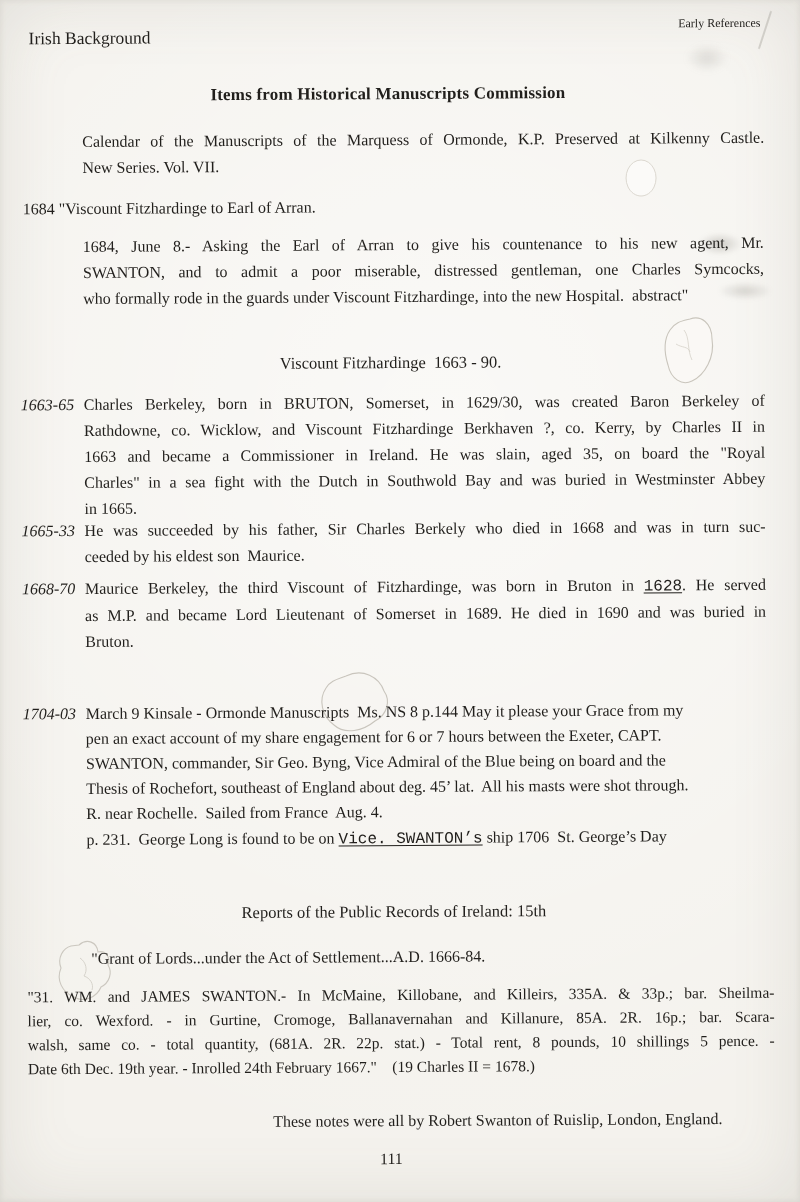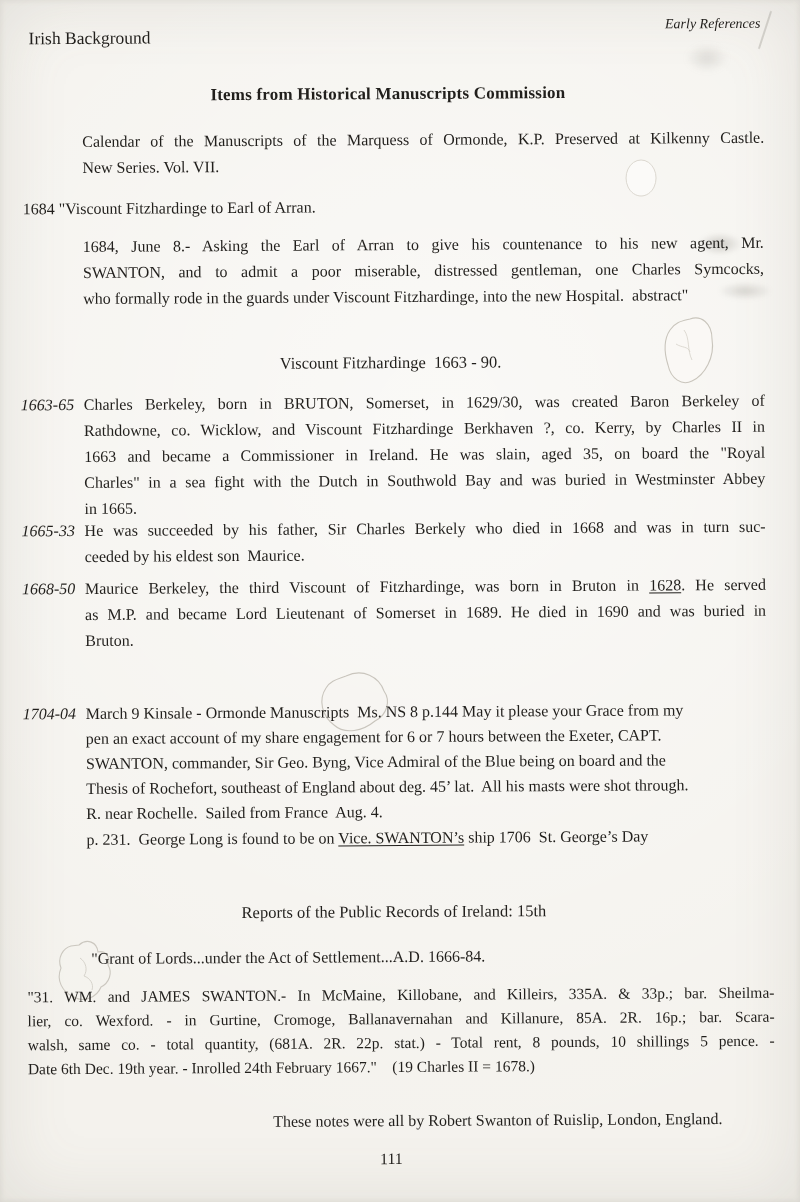--- a/index.html
+++ b/index.html
@@ -11,21 +11,21 @@
     box-shadow: inset 0 0 70px rgba(110,104,92,0.14), inset 0 0 6px rgba(110,104,92,0.12);
     font-family:"Liberation Serif","DejaVu Serif",serif;
     color:#211f1c;
   }
   .content {
     position:absolute; inset:0; z-index:1;
     transform:rotate(-0.35deg); transform-origin:50% 50%;
   }
   .content > * { position:absolute; }
   .hdr-left  { left:32px;  top:26px; font-size:17.5px; }
-  .hdr-right { right:36px; top:18px; font-style:italic; font-size:14px;margin-left:32px; }
+  .hdr-right { right:36px; top:18px; font-size:12px;margin-left:32px; }
   .title {
     left:0; right:0; top:84px; margin:0; text-align:center;
     font-size:17px; font-weight:700; letter-spacing:.2px;
     transform:translateX(-9px);
   }
   .heading {
     left:0; right:0; margin:0; text-align:center;
     font-size:16.5px; font-weight:400; transform:translateX(-8px);
   }
   .h-fitz    { top:353px; }
@@ -49,21 +49,21 @@
   .grant { left:89px; right:30px; top:944px; font-size:16px; line-height:26px; }
   .wm31  { left:25px; right:28px; top:983px; font-size:15.5px; line-height:24px; }
 
   .footer-note { left:270px; right:20px; top:1108px; font-size:16px; line-height:26px; }
   .pagenum { left:0; right:0; top:1150px; text-align:center; font-size:16px; transform:translateX(-12px); }
 
   
   .just .line { text-align:justify; text-align-last:justify; }
   .just .line.last { text-align-last:left; }
   .ragged .line { text-align:left; white-space:nowrap; }
-  u { text-decoration:underline; text-underline-offset:2px; }
+  u { text-decoration:underline; text-underline-offset:2px;font-family:Liberation Mono, monospace; }
 
   
   .artifacts { position:absolute; inset:0; z-index:0; pointer-events:none; }
   .smudge { position:absolute; z-index:0; pointer-events:none; border-radius:50%; }
   .sm-agent    { left:698px; top:233px; width:44px; height:22px;
                  background:radial-gradient(closest-side, rgba(115,110,102,0.32), rgba(115,110,102,0)); filter:blur(2px); }
   .sm-abstract { left:718px; top:282px; width:54px; height:18px;
                  background:radial-gradient(closest-side, rgba(115,110,102,0.25), rgba(115,110,102,0)); filter:blur(2px); }
   .sm-topright { left:686px; top:44px; width:42px; height:28px;
                  background:radial-gradient(closest-side, rgba(125,120,112,0.2), rgba(125,120,112,0)); filter:blur(3px); }
@@ -123,30 +123,30 @@
 
     <div class="entry e1665">
       <span class="mlabel">1665-33</span>
       <div class="mbody just">
           <div class="line">He was succeeded by his father, Sir Charles Berkely who died in 1668 and was in turn suc-</div>
           <div class="line last">ceeded by his eldest son&nbsp; Maurice.</div>
         </div>
     </div>
 
     <div class="entry e1668">
-      <span class="mlabel">1668-50</span>
+      <span class="mlabel">1668-70</span>
       <div class="mbody just">
           <div class="line">Maurice Berkeley, the third Viscount of Fitzhardinge, was born in Bruton in <u>1628</u>. He served</div>
           <div class="line">as M.P. and became Lord Lieutenant of Somerset in 1689. He died in 1690 and was buried in</div>
           <div class="line last">Bruton.</div>
         </div>
     </div>
 
     <div class="entry e1704">
-      <span class="mlabel">1704-04</span>
+      <span class="mlabel">1704-03</span>
       <div class="mbody ragged">
           <div class="line">March 9 Kinsale - Ormonde Manuscripts&nbsp; Ms. NS 8 p.144 May it please your Grace from my</div>
           <div class="line">pen an exact account of my share engagement for 6 or 7 hours between the Exeter, CAPT.</div>
           <div class="line">SWANTON, commander, Sir Geo. Byng, Vice Admiral of the Blue being on board and the</div>
           <div class="line">Thesis of Rochefort, southeast of England about deg. 45’ lat.&nbsp; All his masts were shot through.</div>
           <div class="line last">R. near Rochelle.&nbsp; Sailed from France&nbsp; Aug. 4.</div>
         </div>
     </div>
 
     <div class="para ragged p231">

